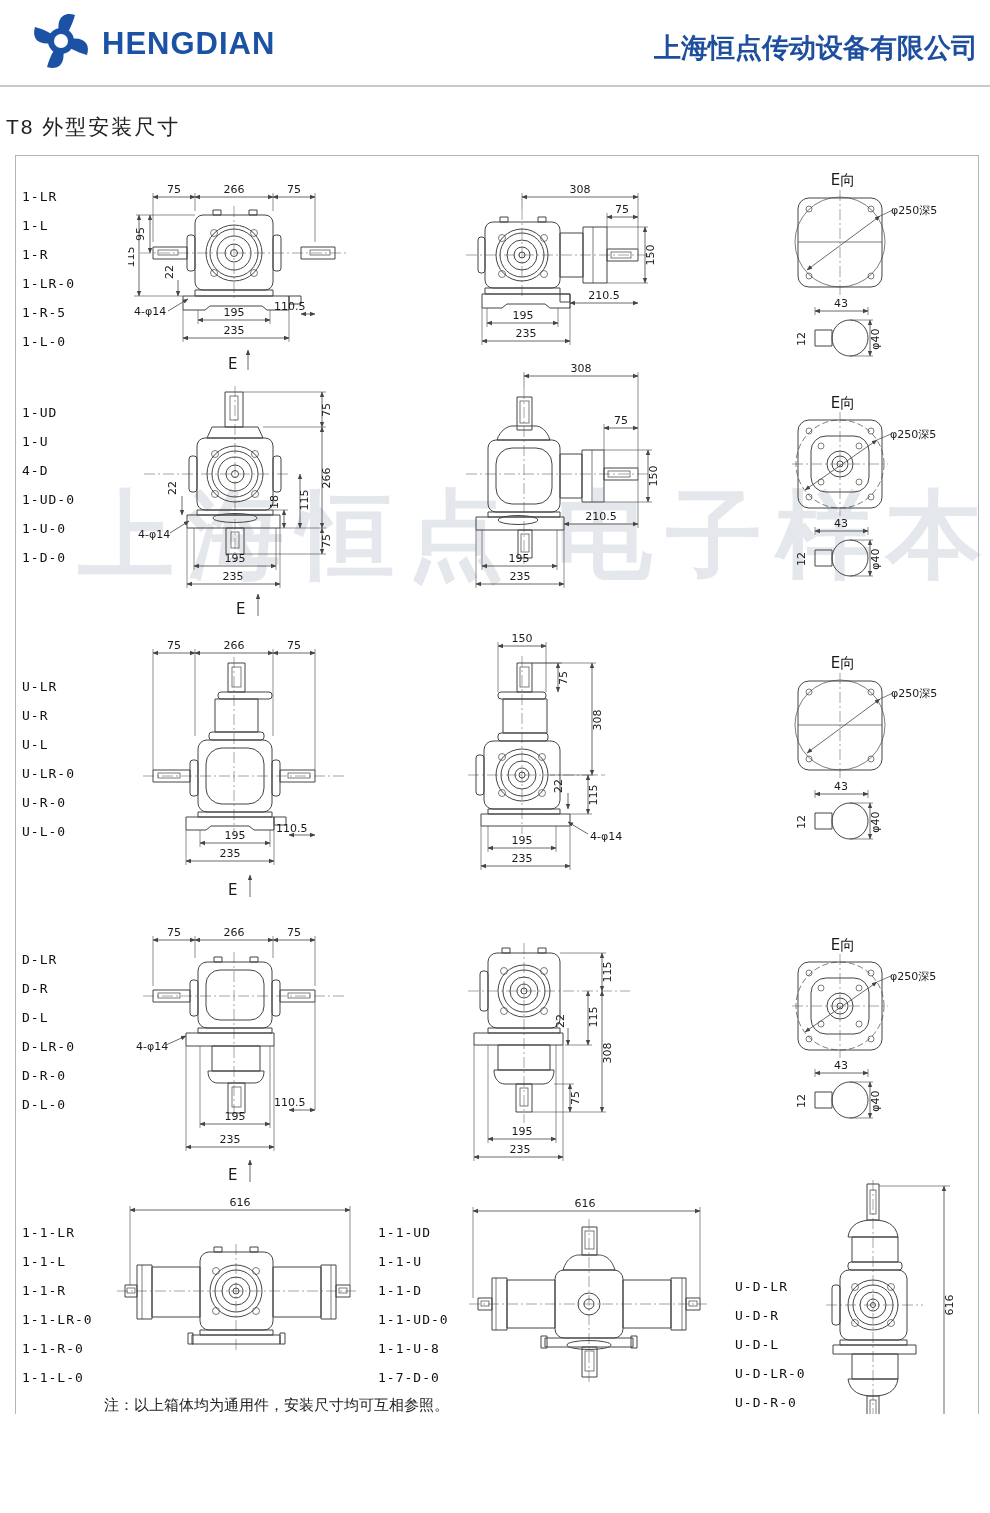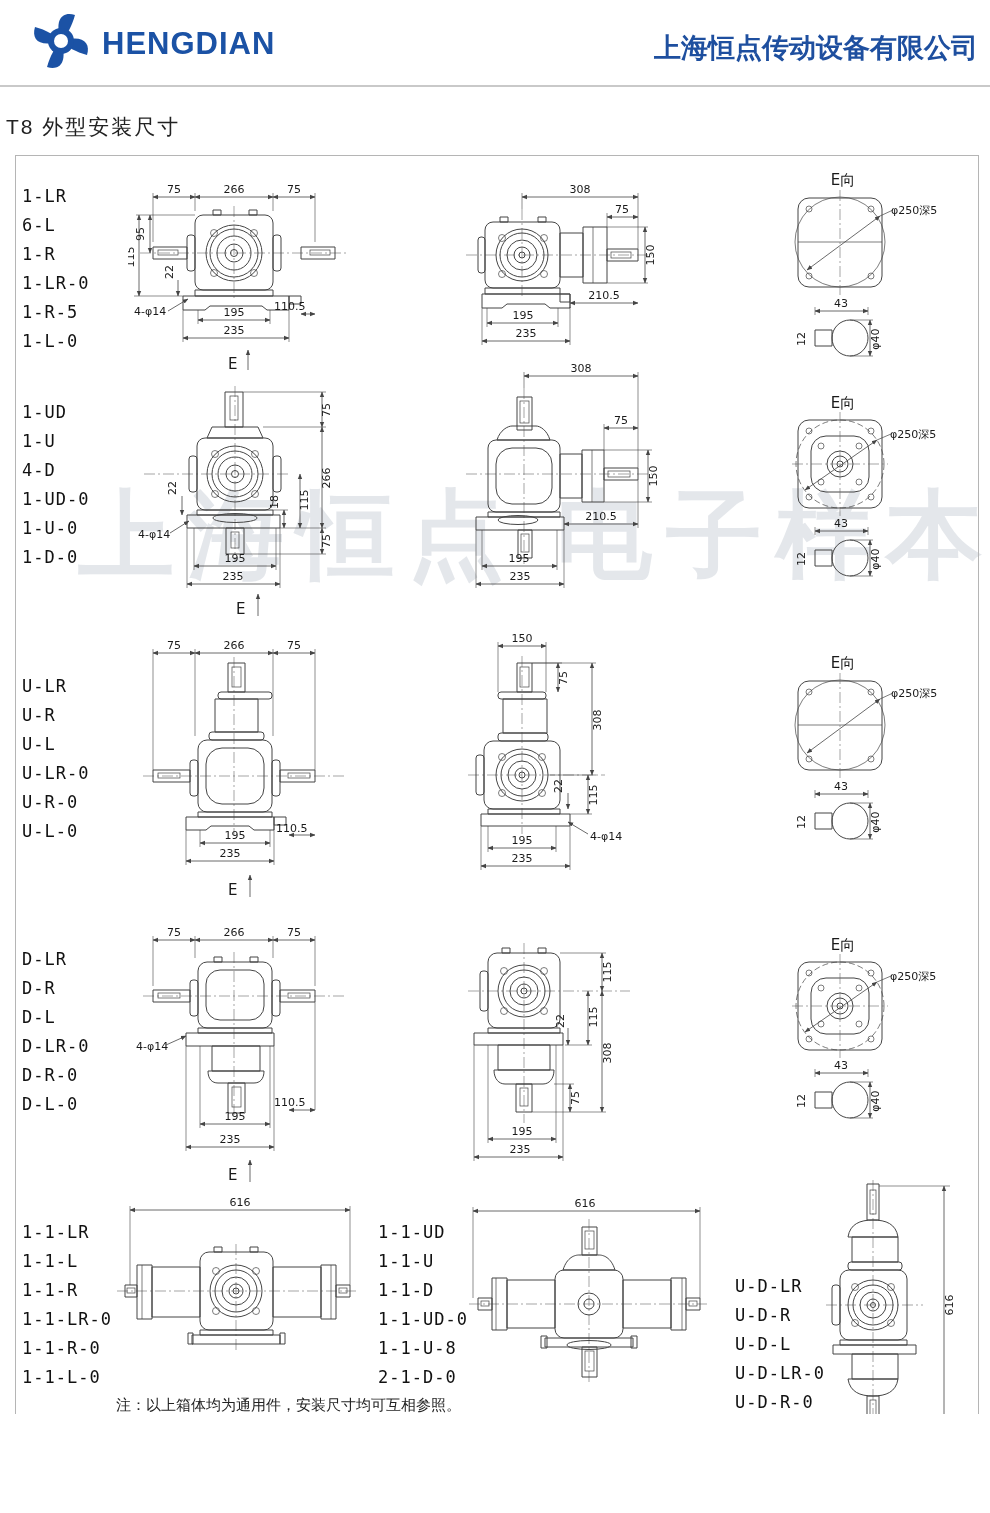--- a/index.html
+++ b/index.html
@@ -7,24 +7,24 @@
         font-family:"Liberation Sans",sans-serif;color:#1a1a1a;}
   
   .hdr-brand{position:absolute;left:102px;top:26px;font-size:31px;font-weight:bold;
              color:#1b52a5;letter-spacing:1px;}
   .hdr-company{position:absolute;right:12px;top:30px;font-size:27px;font-weight:bold;
                color:#1e4f9f;font-family:"Liberation Serif",serif;margin-left:40px;}
   .hdr-rule{position:absolute;left:0;top:85px;width:990px;height:2px;background:#c9c9c9;}
   .page-title{position:absolute;left:6px;top:113px;font-size:21px;color:#222;letter-spacing:2px;}
   .content-box{position:absolute;left:15px;top:155px;width:962px;height:1278px;
                border:1px solid #b5b5b5;background:transparent;}
-  .models{position:absolute;font-family:"DejaVu Sans Mono",monospace;font-size:17px;
+  .models{position:absolute;font-family:"DejaVu Sans Mono",monospace;font-size:13px;
           color:#111;letter-spacing:1px;}
   .models div{height:29px;line-height:29px;white-space:nowrap;}
-  .note{position:absolute;left:104px;top:1396px;font-size:15px;color:#222;margin-left:12px;}
+  .note{position:absolute;left:104px;top:1396px;font-size:15px;color:#222;}
   .pagenum{position:absolute;left:948px;top:1465px;font-size:25px;color:#111;}
   .watermark{position:absolute;left:78px;top:472px;font-size:96px;letter-spacing:14px;
              color:rgba(176,184,196,0.34);white-space:nowrap;font-family:"Liberation Serif",serif;
              font-weight:bold;pointer-events:none;}
   .dwg{position:absolute;}
   .dwg .ln{fill:none;stroke:#454545;stroke-width:1;stroke-linejoin:round;}
   .dwg .fillw{fill:#fff;stroke:#454545;stroke-width:1;}
   .dwg .thin{fill:none;stroke:#454545;stroke-width:0.7;}
   .dwg .cl{fill:none;stroke:#6a6a6a;stroke-width:0.6;stroke-dasharray:11 3 2 3;}
   .dwg .dim{fill:none;stroke:#454545;stroke-width:0.8;}
@@ -59,21 +59,21 @@
   <div class="hdr-brand">HENGDIAN</div>
   <div class="hdr-company">上海恒点传动设备有限公司</div>
   <div class="hdr-rule"></div>
 
   <div class="page-title">T8 外型安装尺寸</div>
   <div class="watermark">上海恒点 电子样本</div>
   <div class="content-box"></div>
 
   <div class="models" style="left:22px;top:182px">
     <div>1-LR</div>
-    <div>6-L</div>
+    <div>1-L</div>
     <div>1-R</div>
     <div>1-LR-0</div>
     <div>1-R-5</div>
     <div>1-L-0</div>
   </div>
   <div class="models" style="left:22px;top:398px">
     <div>1-UD</div>
     <div>1-U</div>
     <div>4-D</div>
     <div>1-UD-0</div>
@@ -103,21 +103,21 @@
     <div>1-1-LR-0</div>
     <div>1-1-R-0</div>
     <div>1-1-L-0</div>
   </div>
   <div class="models" style="left:378px;top:1218px">
     <div>1-1-UD</div>
     <div>1-1-U</div>
     <div>1-1-D</div>
     <div>1-1-UD-0</div>
     <div>1-1-U-8</div>
-    <div>2-1-D-0</div>
+    <div>1-7-D-0</div>
   </div>
   <div class="models" style="left:735px;top:1272px">
     <div>U-D-LR</div>
     <div>U-D-R</div>
     <div>U-D-L</div>
     <div>U-D-LR-0</div>
     <div>U-D-R-0</div>
     <div>U-D-L-0</div>
   </div>
 

